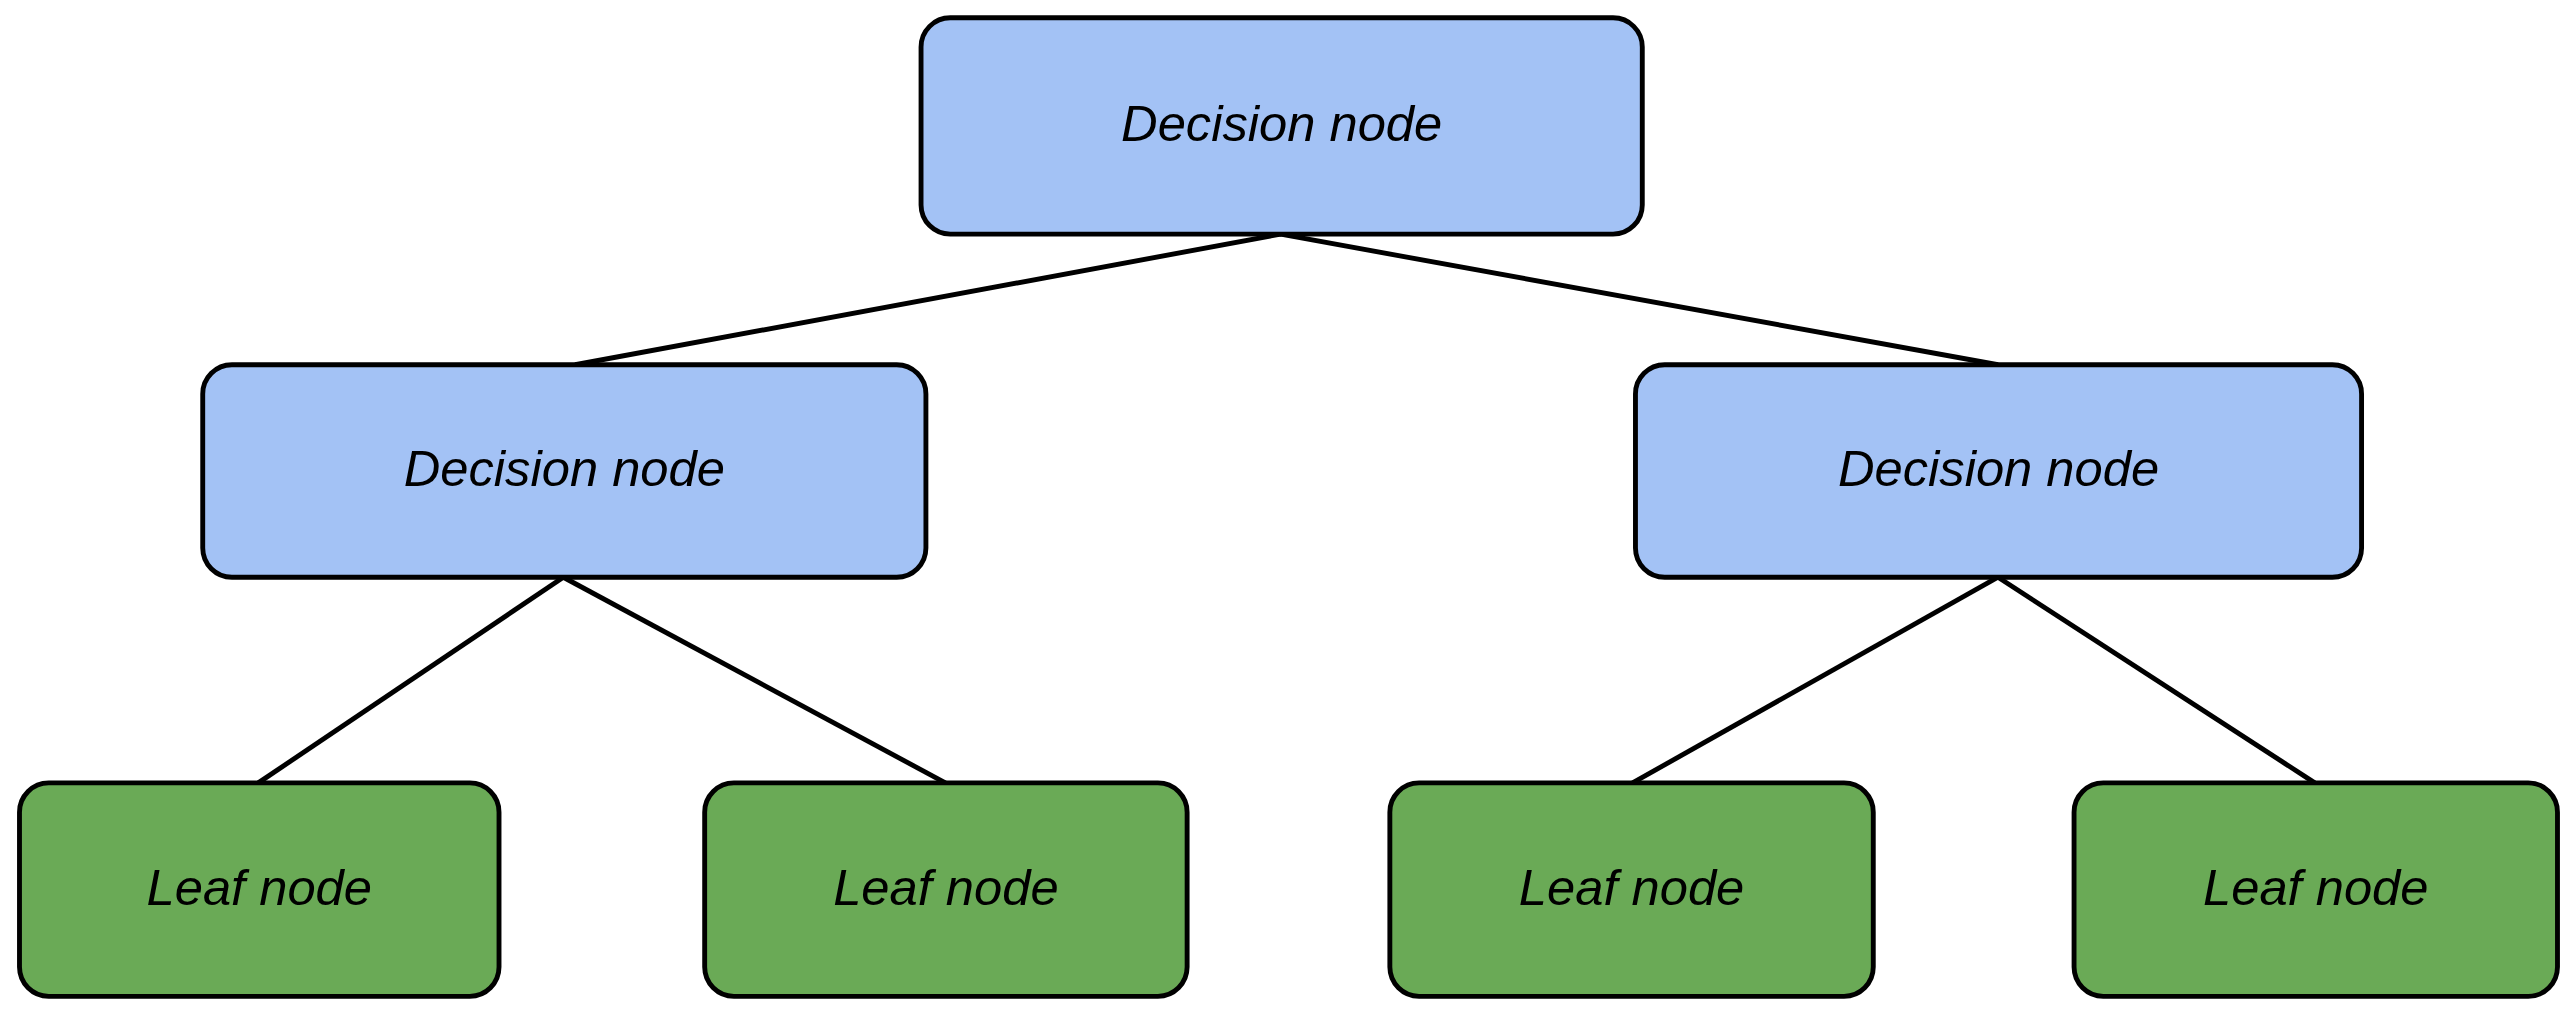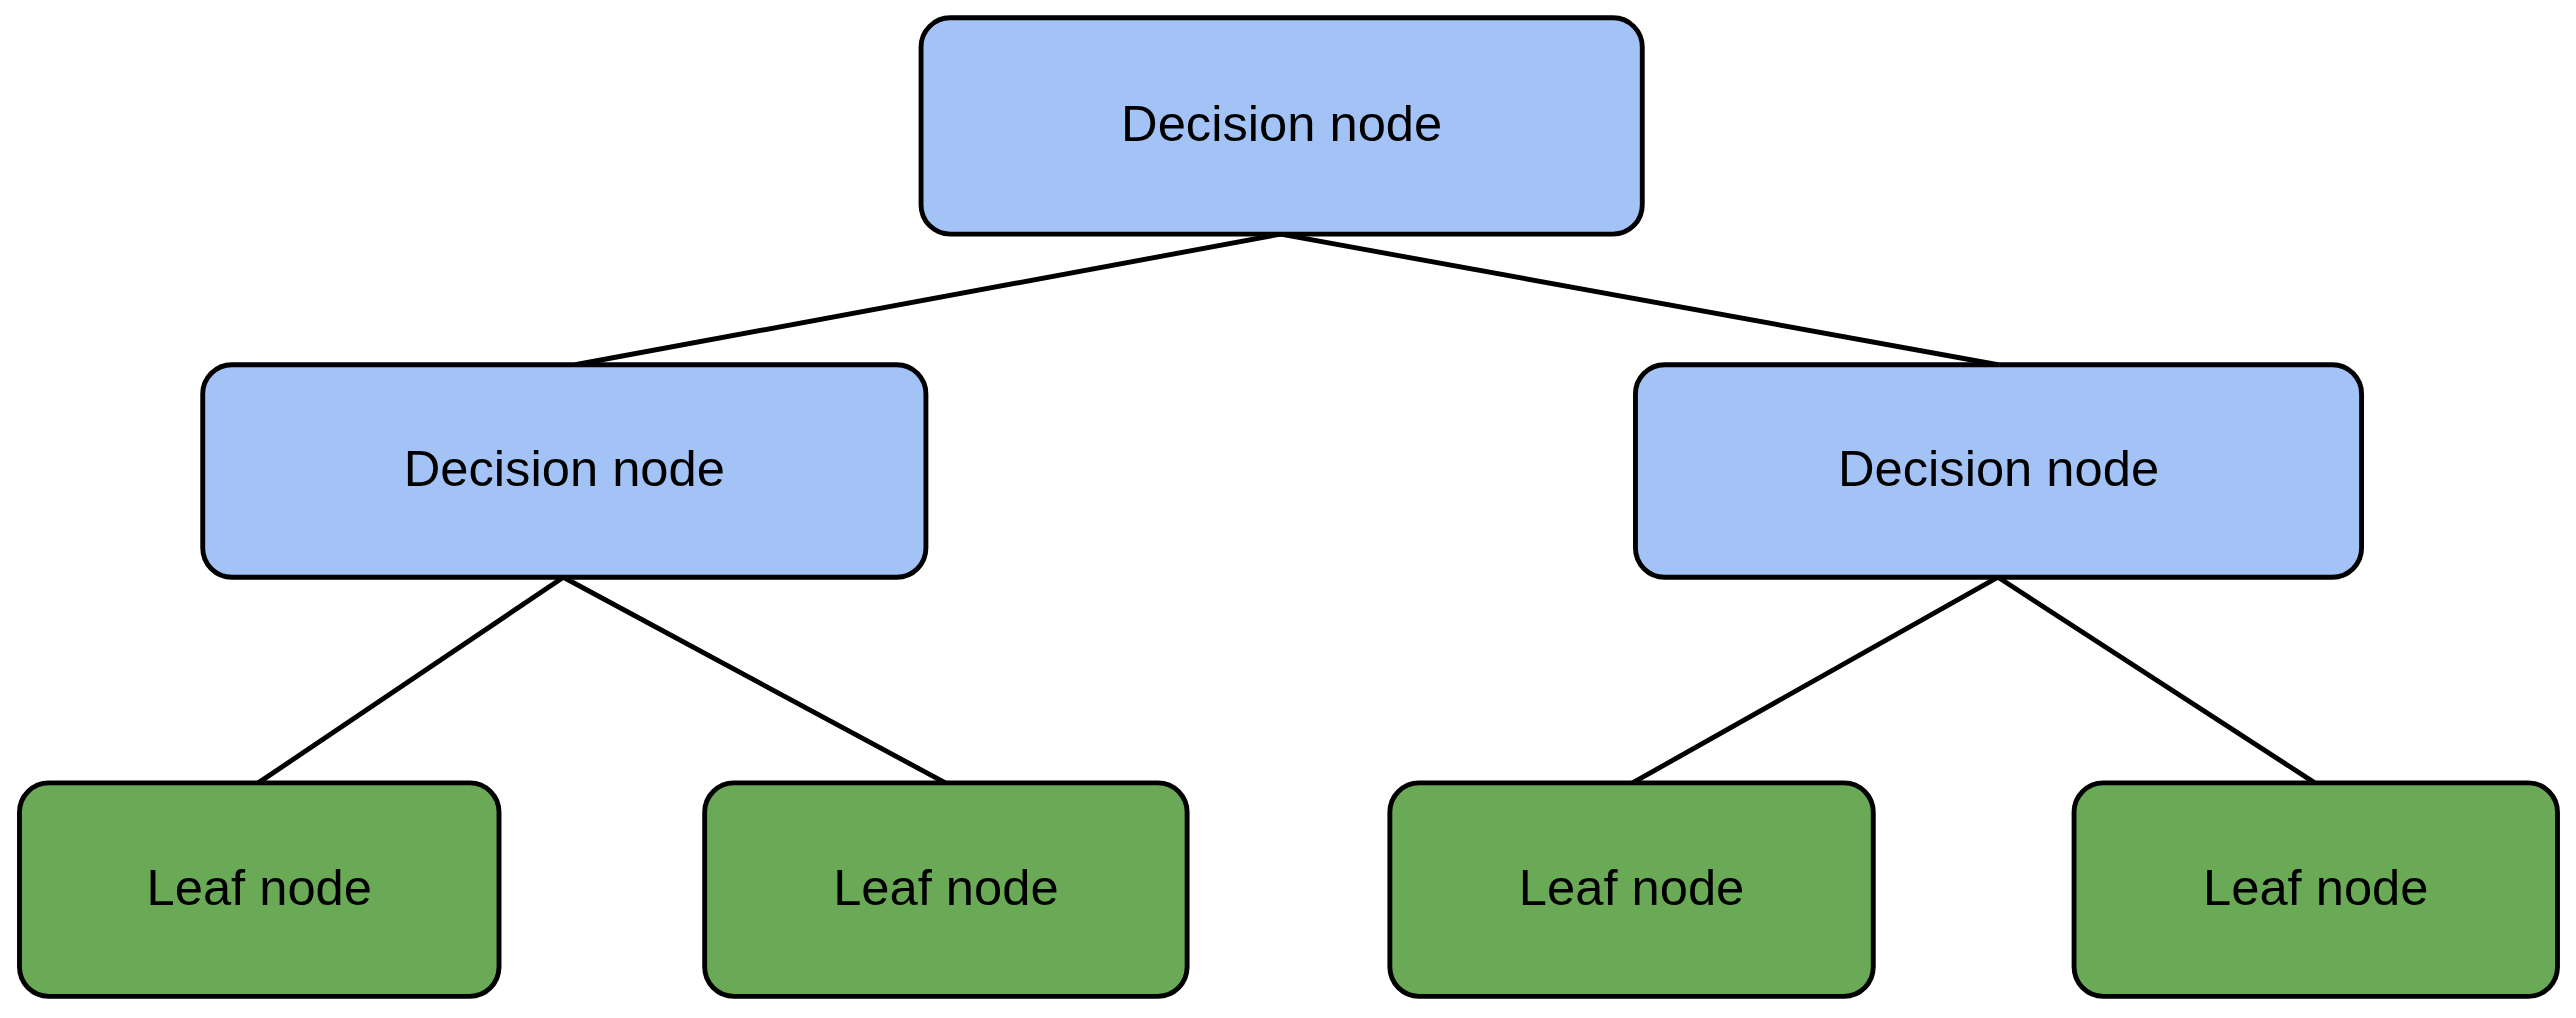--- a/index.html
+++ b/index.html
@@ -9,20 +9,21 @@
   }
   body {
     font-family: "Liberation Sans", sans-serif;
   }
   #diagram-root {
     position: relative;
     width: 2576px;
     height: 1019px;
     background: #ffffff;
     overflow: hidden;
+    font-style: italic;
   }
   #tree-svg {
     display: block;
     width: 2576px;
     height: 1019px;
   }
   .node-shape {
     stroke: #000000;
     stroke-width: 5;
   }

